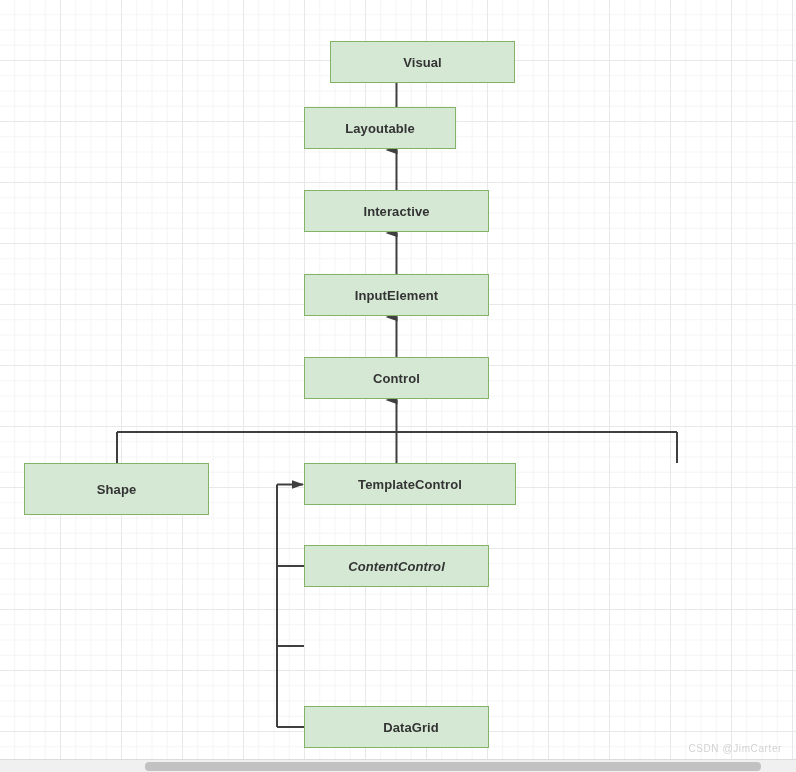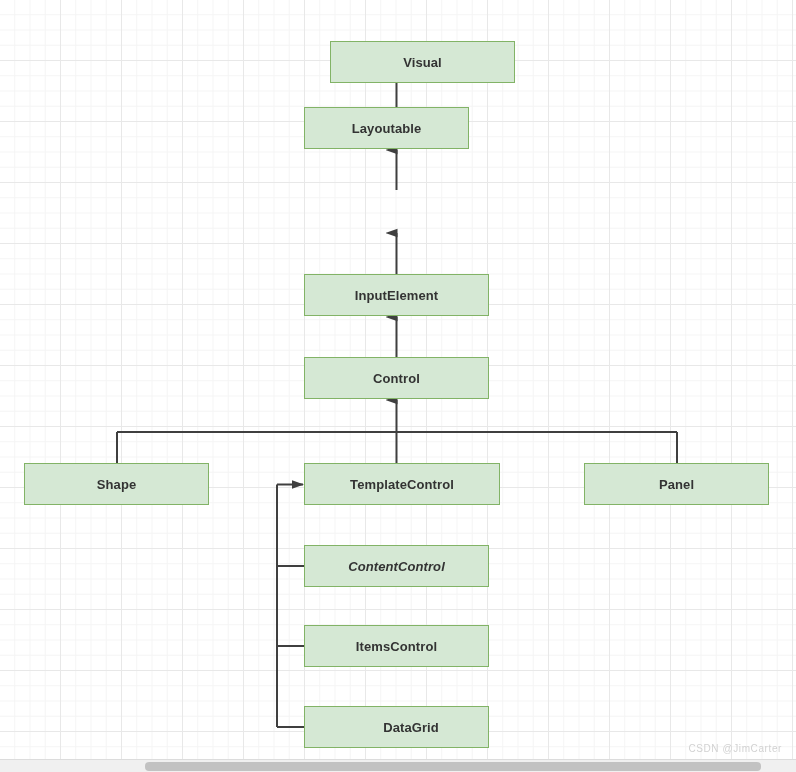--- a/index.html
+++ b/index.html
@@ -113,28 +113,27 @@
 
       <path d="M277,727 L277,484.5"></path>
       <path d="M277,484.5 L303,484.5" marker-end="url(#uml-arrow-right)"></path>
       <path d="M277,566 L304,566"></path>
       <path d="M277,646 L304,646"></path>
       <path d="M277,727 L304,727"></path>
     </g>
   </svg>
 
   <div class="node" style="left:304px;top:41px;width:185px;height:42px;margin-left:26px;">Visual</div>
-  <div class="node" style="left:304px;top:107px;width:165px;height:42px;">Layoutable</div>
+  <div class="node" style="left:304px;top:107px;width:152px;height:42px;">Layoutable</div>
+  <div class="node" style="left:304px;top:190px;width:185px;height:42px;">Interactive</div>
   <div class="node" style="left:304px;top:274px;width:185px;height:42px;">InputElement</div>
   <div class="node" style="left:304px;top:357px;width:185px;height:42px;">Control</div>
-  <div class="node" style="left:24px;top:463px;width:185px;height:42px;">Shape</div>
-  <div class="node" style="left:304px;top:463px;width:196px;height:42px;">TemplateControl</div>
-  <div class="node" style="left:584px;top:463px;width:185px;height:42px;">Panel</div>
+  <div class="node" style="left:24px;top:463px;width:185px;height:52px;">Shape</div>
+  <div class="node" style="left:304px;top:463px;width:212px;height:42px;">TemplateControl</div>
   <div class="node" style="left:304px;top:545px;width:185px;height:42px;font-style:italic;">ContentControl</div>
-  <div class="node" style="left:304px;top:625px;width:185px;height:42px;">ItemsControl</div>
   <div class="node" style="left:304px;top:706px;width:185px;height:42px;padding-left:29px;">DataGrid</div>
 
   <div id="watermark">CSDN @JimCarter</div>
 
   <div id="hscrollbar">
     <div id="hscroll-thumb"></div>
   </div>
 
 </div>
 

